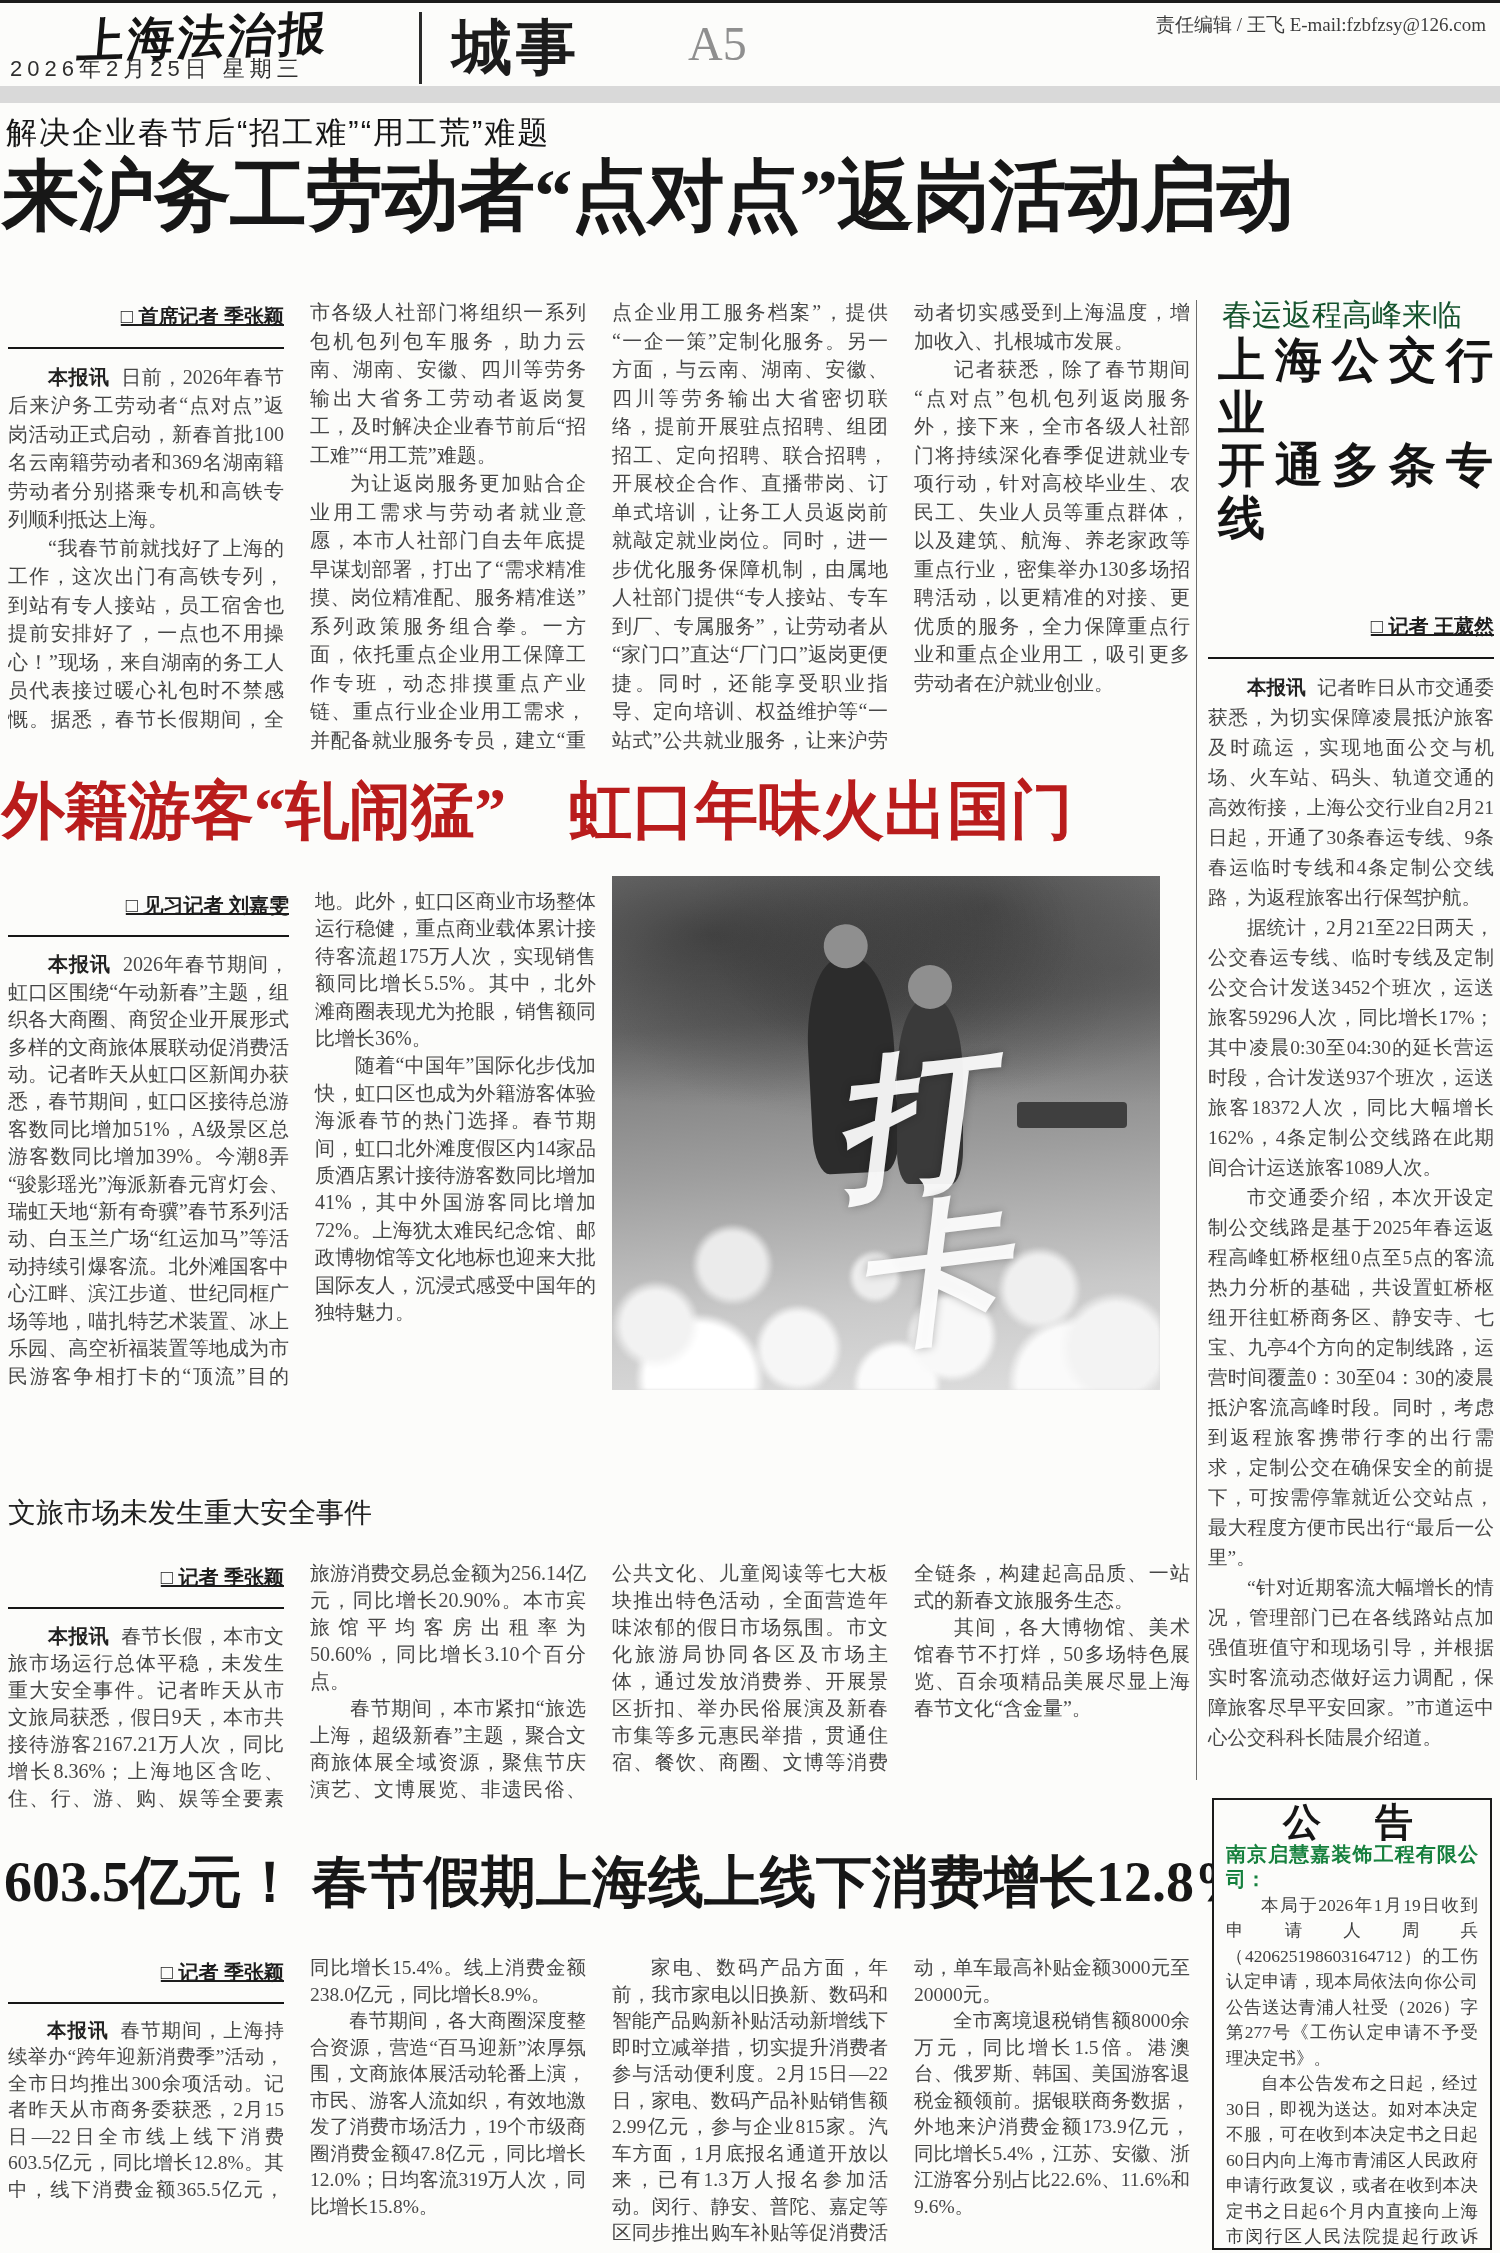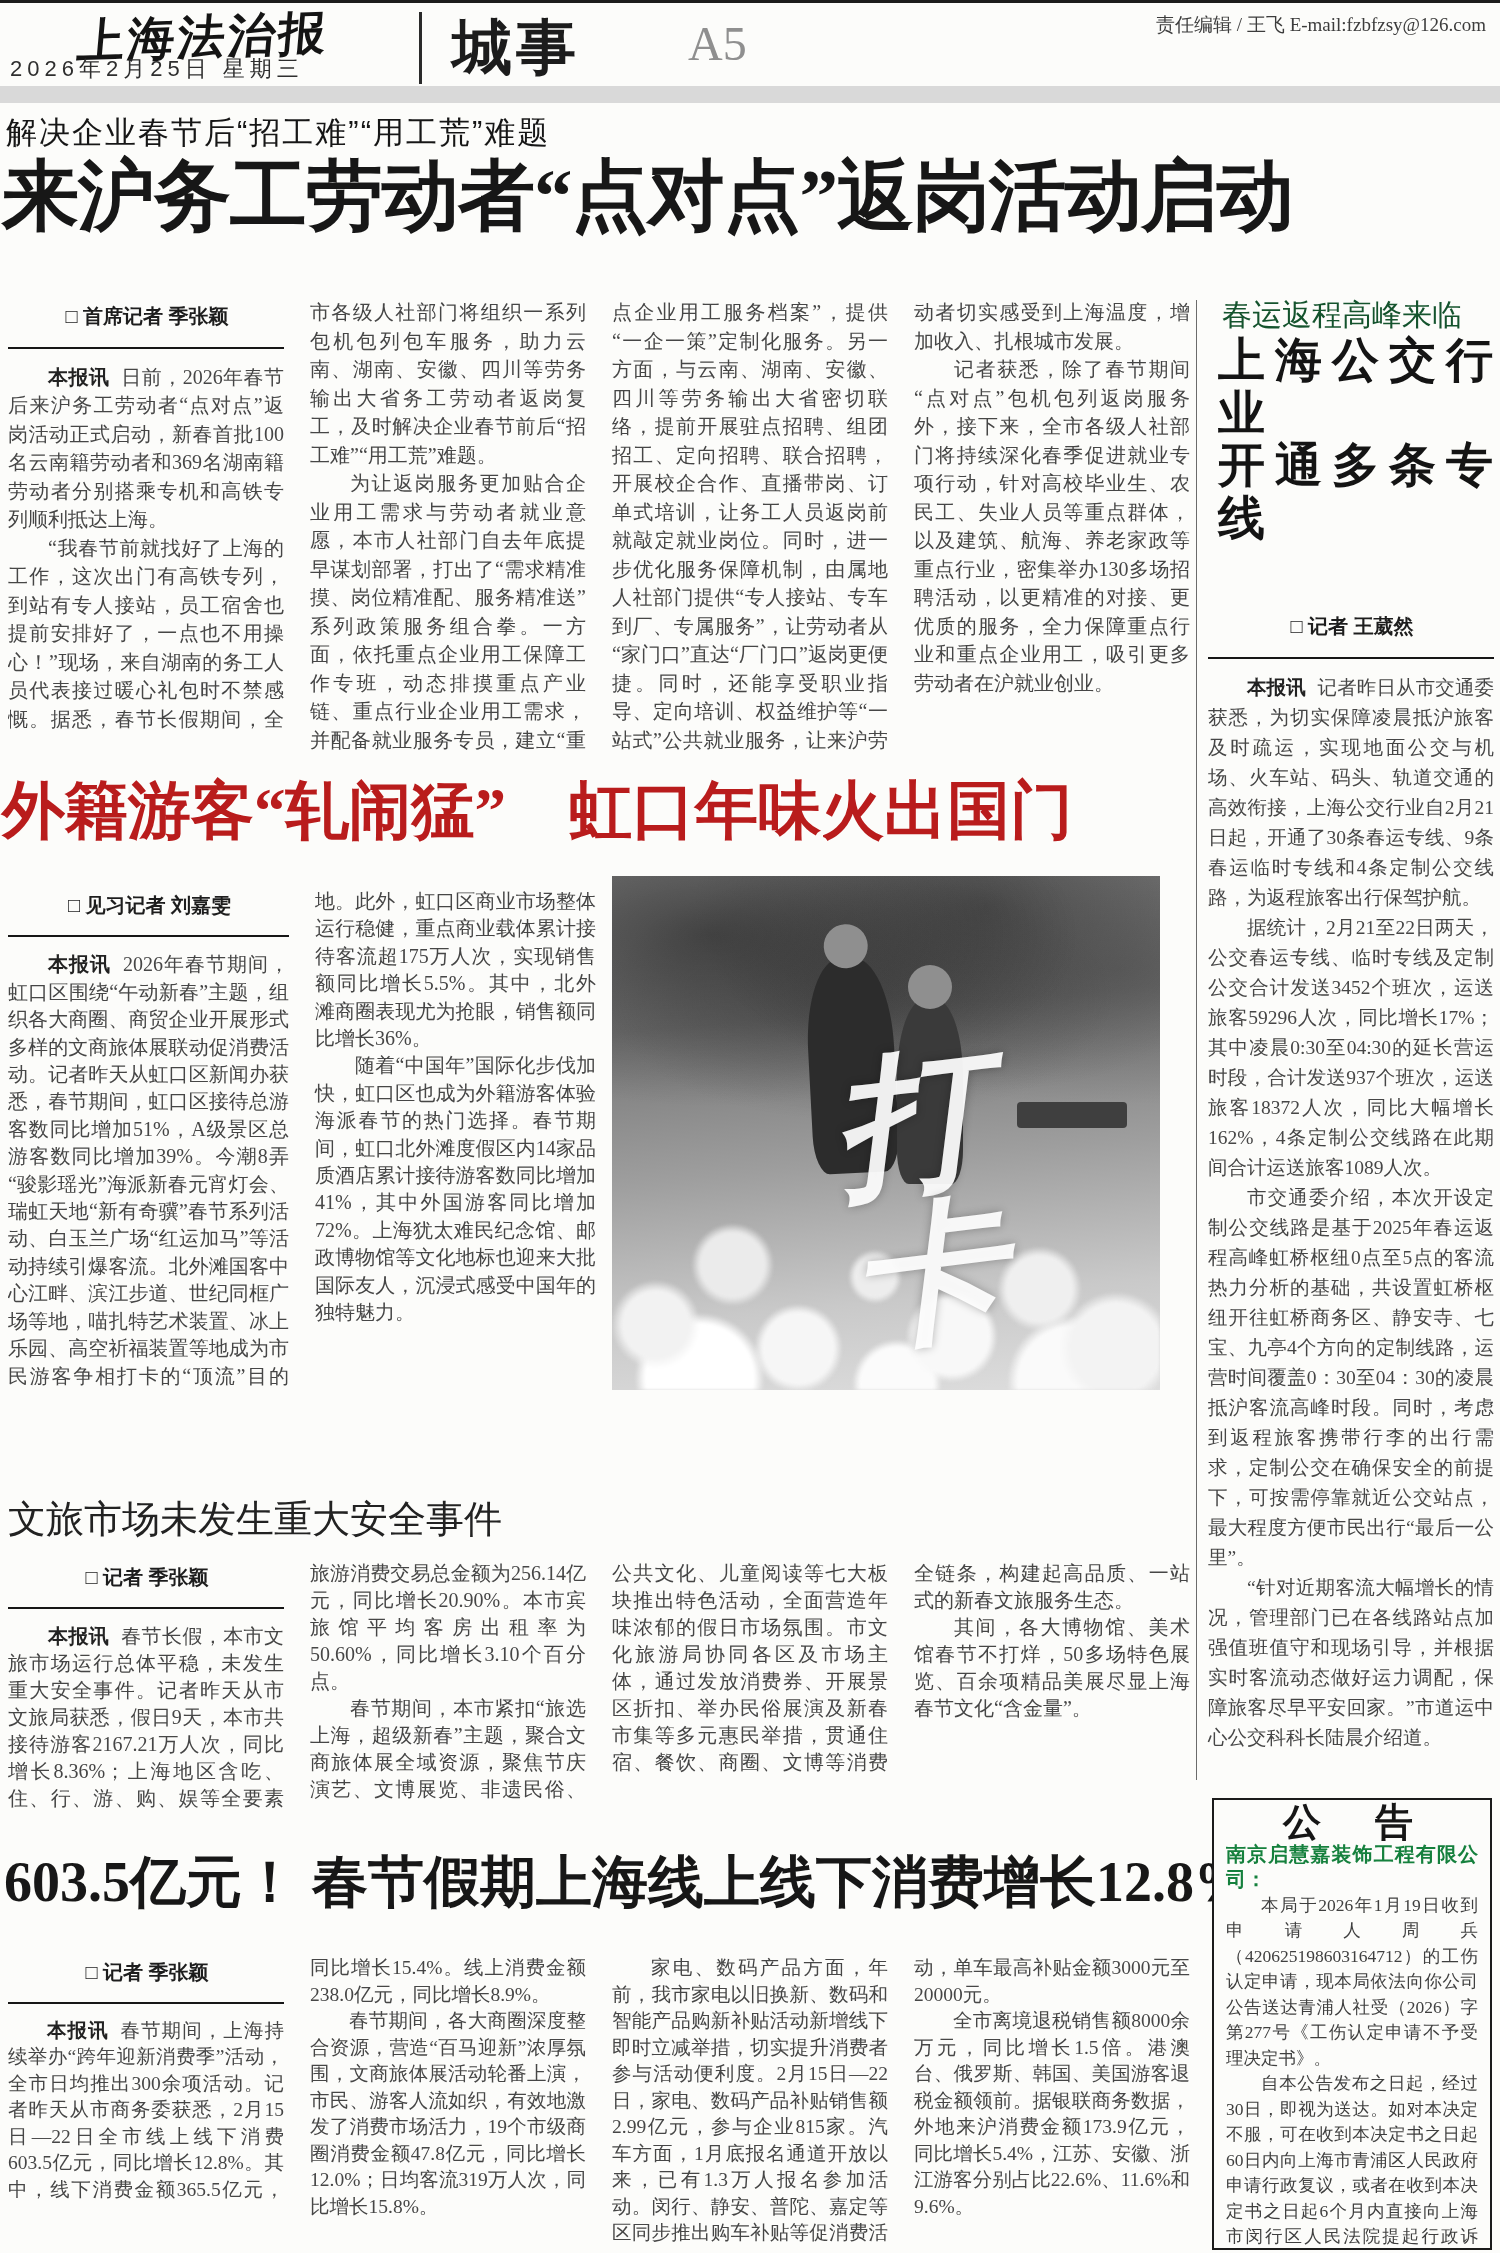--- a/index.html
+++ b/index.html
@@ -18,32 +18,32 @@
   .pageno{left:688px;top:16px;font-size:48px;color:#8f8f8f;font-family:"Liberation Serif",serif;}
   .editor{right:14px;top:12px;font-size:19px;color:#3c3c3c;}
   .grayband{left:0;top:86px;width:1500px;height:17px;background:#d9d9d9;}
   
   .kicker{left:6px;top:112px;font-size:31px;color:#161616;letter-spacing:2px;
         font-family:"Liberation Sans","DejaVu Sans",sans-serif;}
   .headline1{left:2px;top:151px;width:1496px;font-size:77px;line-height:1.18;font-weight:900;
         color:#171717;letter-spacing:-1px;white-space:nowrap;}
   .headline2{left:2px;top:768px;font-size:63px;font-weight:900;color:#b91c1c;white-space:nowrap;}
   .headline3{left:6px;top:1420px;font-size:54px;font-weight:900;color:#171717;white-space:nowrap;}
-  .subhead3{left:8px;top:1494px;font-size:38px;color:#222;}
+  .subhead3{left:8px;top:1494px;font-size:28px;color:#222;}
   .headline4{left:4px;top:1845px;font-size:56px;font-weight:900;color:#171717;white-space:nowrap;}
   
   .body{column-gap:26px;column-fill:auto;overflow:hidden;text-align:justify;
         font-size:20px;line-height:28.5px;color:#464646;}
   .b1{left:8px;top:298px;width:1182px;height:462px;column-count:4;}
   .b2{left:8px;top:888px;width:588px;height:518px;column-count:2;line-height:27.4px;}
   .b3{left:8px;top:1560px;width:1182px;height:264px;column-count:4;line-height:27px;}
   .b4{left:8px;top:1955px;width:1182px;height:298px;column-count:4;font-size:19.5px;line-height:26.5px;}
   .byline{font-family:"Liberation Sans","DejaVu Sans",sans-serif;font-weight:bold;font-size:20px;
-        color:#1d1d1d;text-align:center;border-bottom:2px solid #161616;
-        padding:4px 0 16px 2px;margin:0 0 14px 0;break-inside:avoid;}
+        color:#1d1d1d;text-align:right;border-bottom:2px solid #161616;
+        padding:4px 0 16px 2px;margin:0 0 14px 0;break-inside:avoid;text-decoration:underline;}
   .para{margin:0;text-indent:2em;}
   .lead{font-weight:bold;color:#222;margin-right:.6em;}
   
   .photo{left:612px;top:876px;width:548px;height:514px;overflow:hidden;
         background:linear-gradient(175deg,#858585 0%,#767676 28%,#9e9e9e 55%,#c9c9c9 80%,#dedede 100%);}
   .canopy{position:absolute;left:0;top:0;right:0;height:52%;
         background:radial-gradient(ellipse at 18% 22%,rgba(30,30,30,.6),transparent 58%),
                    radial-gradient(ellipse at 68% 12%,rgba(45,45,45,.55),transparent 55%),
                    radial-gradient(ellipse at 45% 45%,rgba(60,60,60,.45),transparent 60%),
                    radial-gradient(ellipse at 92% 35%,rgba(80,80,80,.5),transparent 55%);}

